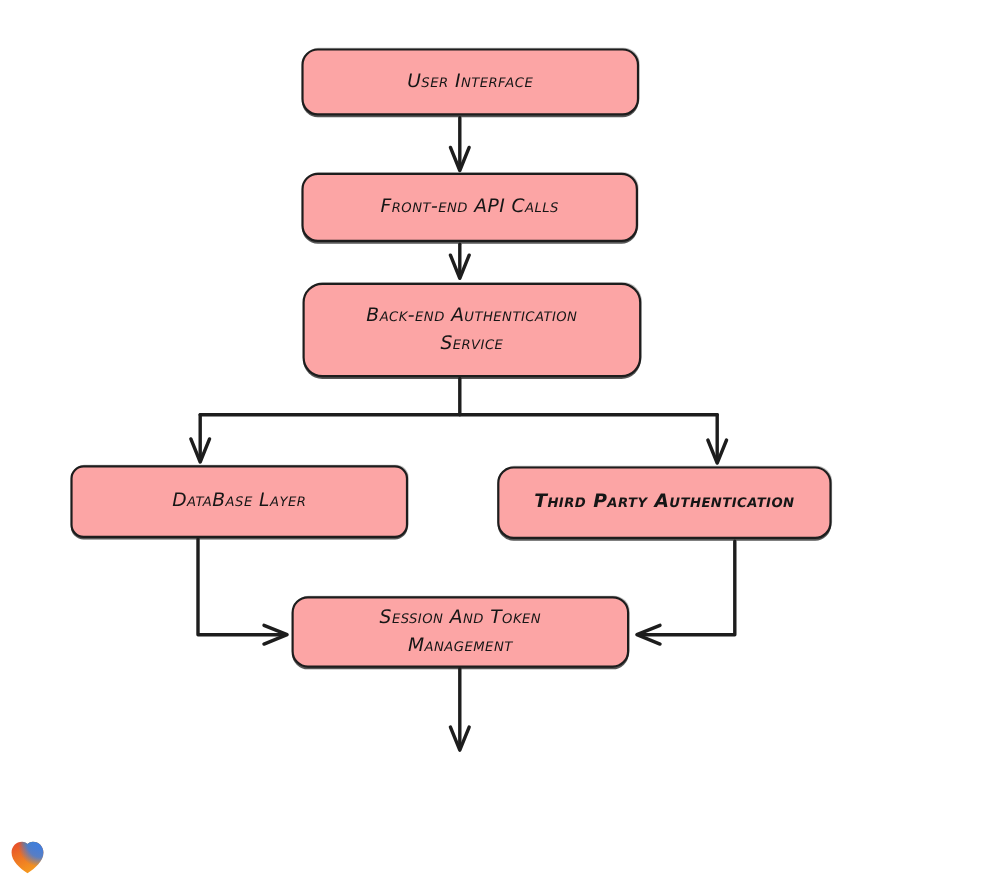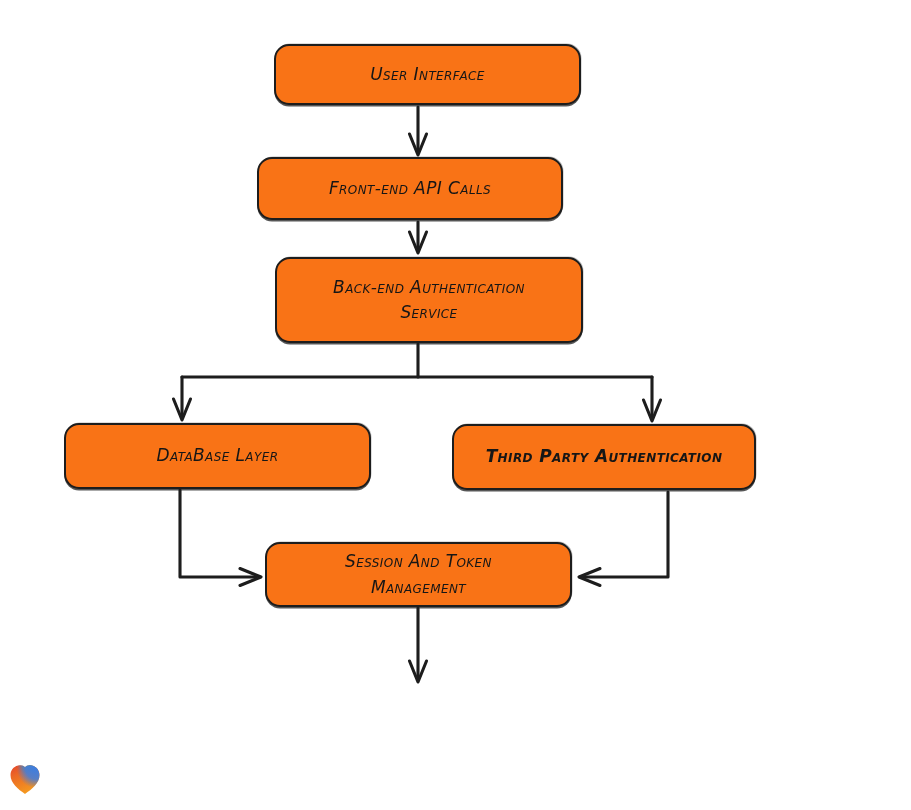--- a/index.html
+++ b/index.html
@@ -24,40 +24,40 @@
   .wires path {
     stroke: #1d1d1d;
     stroke-width: 3.1;
     fill: none;
     stroke-linecap: round;
     stroke-linejoin: round;
   }
   .node {
     position: absolute;
     box-sizing: border-box;
-    background: #f97316;
+    background: #fca5a5;
     border: 2.6px solid #1d1d1d;
     border-radius: 15px;
     display: flex;
     align-items: center;
     justify-content: center;
     text-align: center;
     padding: 0 22px;
     box-shadow: 0 2px 0 -0.5px rgba(29,29,29,0.75), 1px -1px 0 -0.5px rgba(29,29,29,0.3);
     cursor: pointer;
   }
   .node .label {
     font-style: italic;
     font-variant: small-caps;
     font-size: 17px;
     letter-spacing: 0.4px;
     line-height: 1.5;
     color: #161616;
   }
-  .pad-wide  { padding: 0 46px; }
+  .pad-wide  { padding: 0 46px; border-radius: 18px; }
   .pad-xwide { padding: 0 34px; text-align: center; }
   .logo {
     position: absolute;
     left: 6px;
     top: 760px;
     width: 38px;
     height: 38px;
     cursor: pointer;
   }
 </style>
@@ -94,29 +94,29 @@
     <g>
       <path d="M418 608 L418 679"></path>
       <path d="M409.5 661 L418 682 L426.5 661"></path>
     </g>
   </svg>
 
   <div class="node" style="left:274px; top:44px; width:307px; height:61px;">
     <span class="label">User Interface</span>
   </div>
 
-  <div class="node" style="left:257px; top:157px; width:306px; height:63px;">
+  <div class="node" style="left:274px; top:157px; width:306px; height:63px;">
     <span class="label">Front-end API Calls</span>
   </div>
 
   <div class="node pad-wide" style="left:275px; top:257px; width:308px; height:86px;">
     <span class="label">Back-end Authentication Service</span>
   </div>
 
-  <div class="node" style="left:64px; top:423px; width:307px; height:66px;">
+  <div class="node" style="left:64px; top:423px; width:307px; height:66px;border-radius:12px;">
     <span class="label">DataBase Layer</span>
   </div>
 
   <div class="node" style="left:452px; top:424px; width:304px; height:66px;font-weight:bold;">
     <span class="label">Third Party Authentication</span>
   </div>
 
   <div class="node pad-xwide" style="left:265px; top:542px; width:307px; height:65px;">
     <span class="label">Session And Token Management</span>
   </div>

